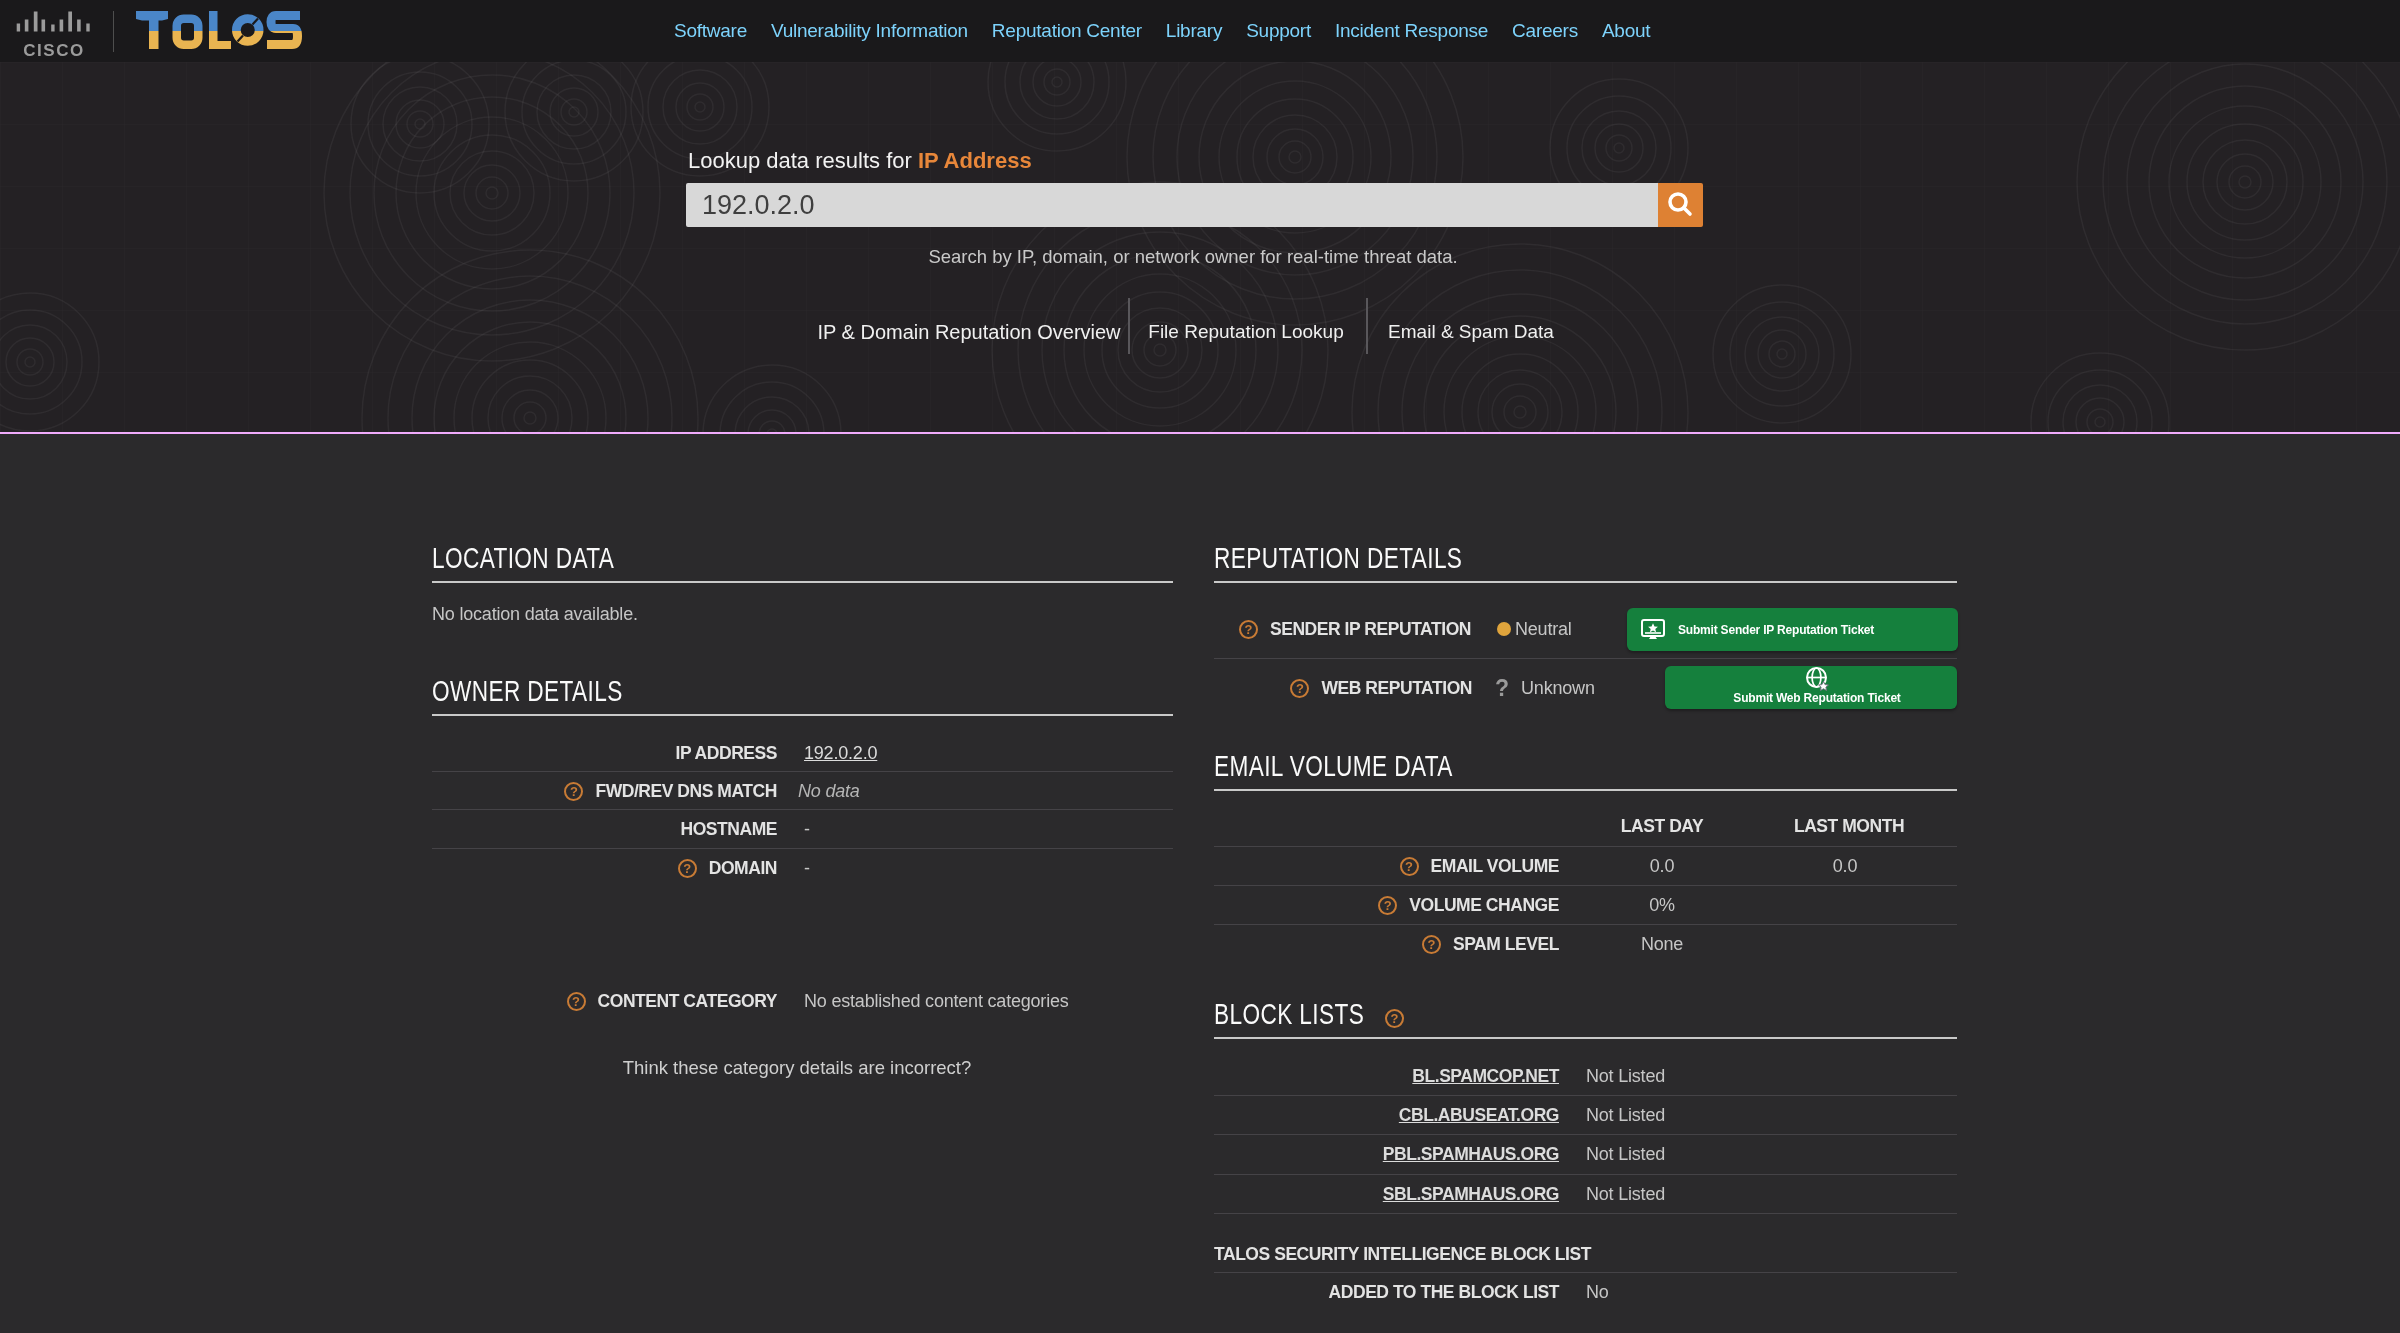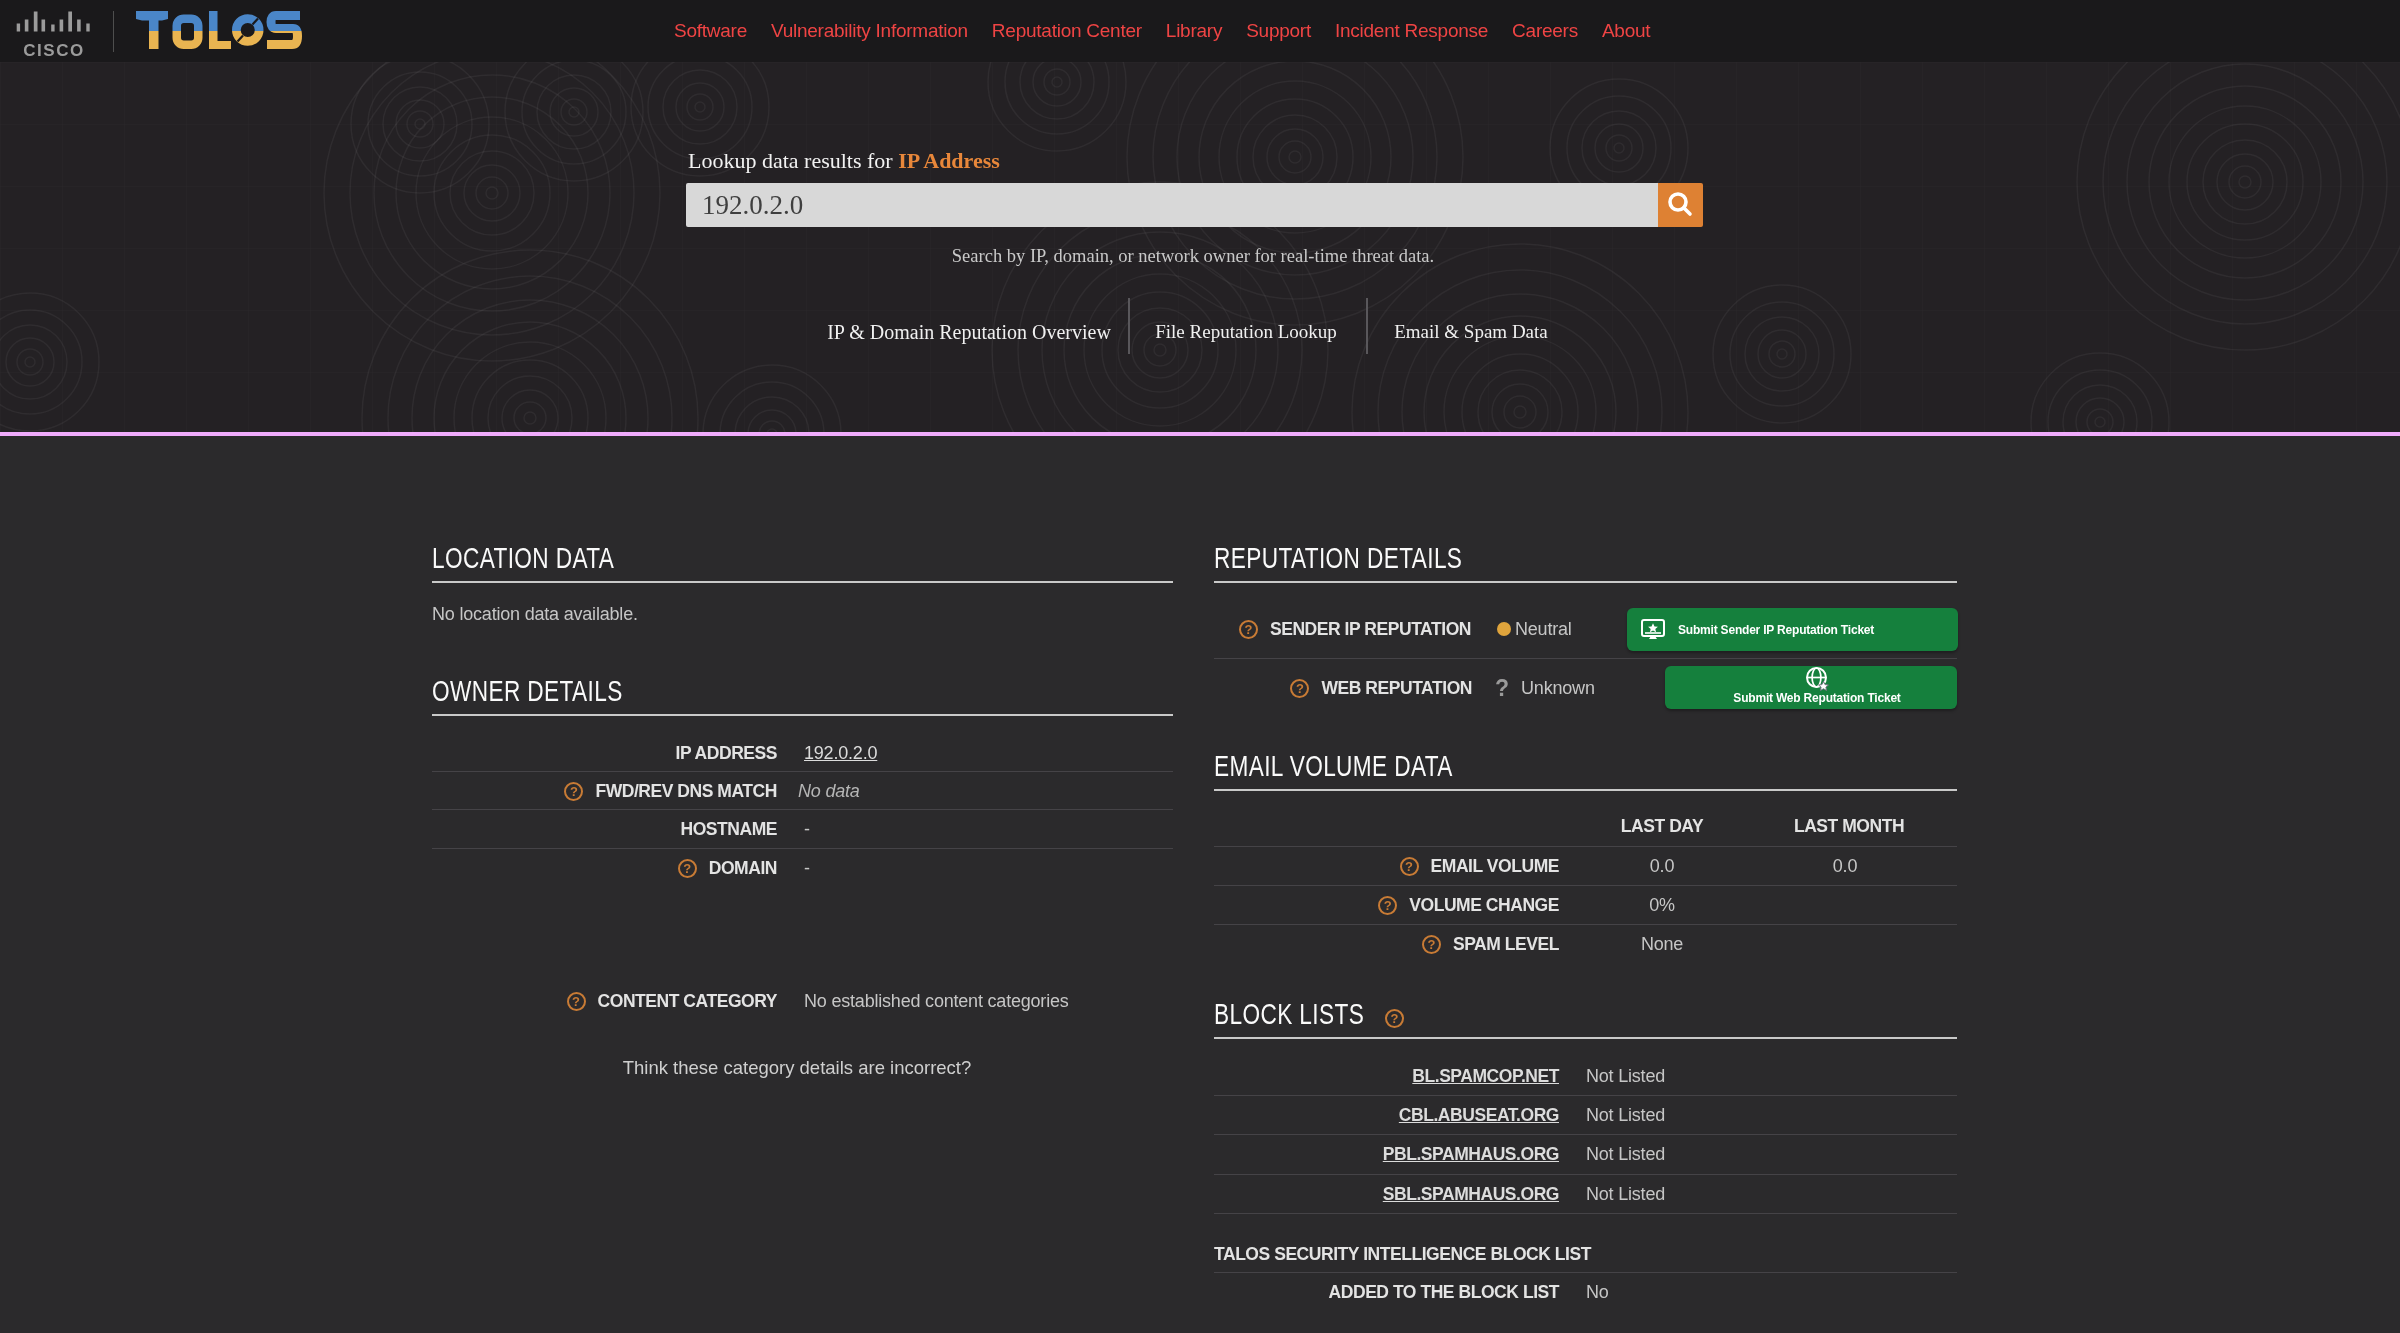--- a/index.html
+++ b/index.html
@@ -1,21 +1,21 @@
 <!DOCTYPE html>
 <html><head>
 <meta charset="utf-8">
 <style>
 html,body{margin:0;padding:0;background:#2b2a2c;font-family:"Liberation Sans",sans-serif;}
 #page{position:relative;width:2400px;height:1333px;overflow:hidden;background:#2b2a2c;}
 .abs{position:absolute;}
 #nav{position:absolute;top:0;left:0;width:2400px;height:62px;background:#1a191b;}
 #menu{position:absolute;left:662px;top:0;height:62px;display:flex;align-items:center;}
-#menu span{padding:0 12px;font-size:19px;letter-spacing:-0.25px;color:#ef4444;white-space:nowrap;}
-#hero{position:absolute;top:62px;left:0;width:2400px;height:370px;background:#242124;border-bottom:4px solid #f0abfc;font-family:Liberation Serif, serif;}
+#menu span{padding:0 12px;font-size:19px;letter-spacing:-0.25px;color:#7dd3fc;white-space:nowrap;}
+#hero{position:absolute;top:62px;left:0;width:2400px;height:370px;background:#242124;border-bottom:2px solid #f0abfc;}
 .h2{position:absolute;color:#fafafa;font-size:29px;line-height:33px;font-weight:400;border-bottom:2px solid #c9c9c9;padding-bottom:6px;}
 .h2 span{display:inline-block;transform:scaleX(.78);transform-origin:0 50%;letter-spacing:.5px;white-space:nowrap;}
 .lbl{font-weight:bold;color:#e3e3e3;font-size:17.5px;letter-spacing:-0.45px;white-space:nowrap;}
 .val{color:#c6c6c6;font-size:18px;letter-spacing:-0.2px;white-space:nowrap;}
 .row{position:absolute;display:flex;align-items:center;}
 .lblcell{display:flex;align-items:center;justify-content:flex-end;gap:12px;}
 .qm{display:inline-flex;align-items:center;justify-content:center;width:19px;height:19px;border-radius:50%;border:2px solid #c87b35;color:#c87b35;font-size:13px;font-weight:bold;box-sizing:border-box;flex:none;font-family:"Liberation Sans",sans-serif;}
 .sep{position:absolute;height:1px;background:#454347;}
 .btn{position:absolute;display:flex;align-items:center;background:#15803d;border-radius:6px;color:#fff;font-weight:bold;font-size:12px;letter-spacing:-0.2px;box-shadow:0 2px 3px rgba(0,0,0,.3);white-space:nowrap;}
 .link{color:#dcdcdc;text-decoration:underline;}

